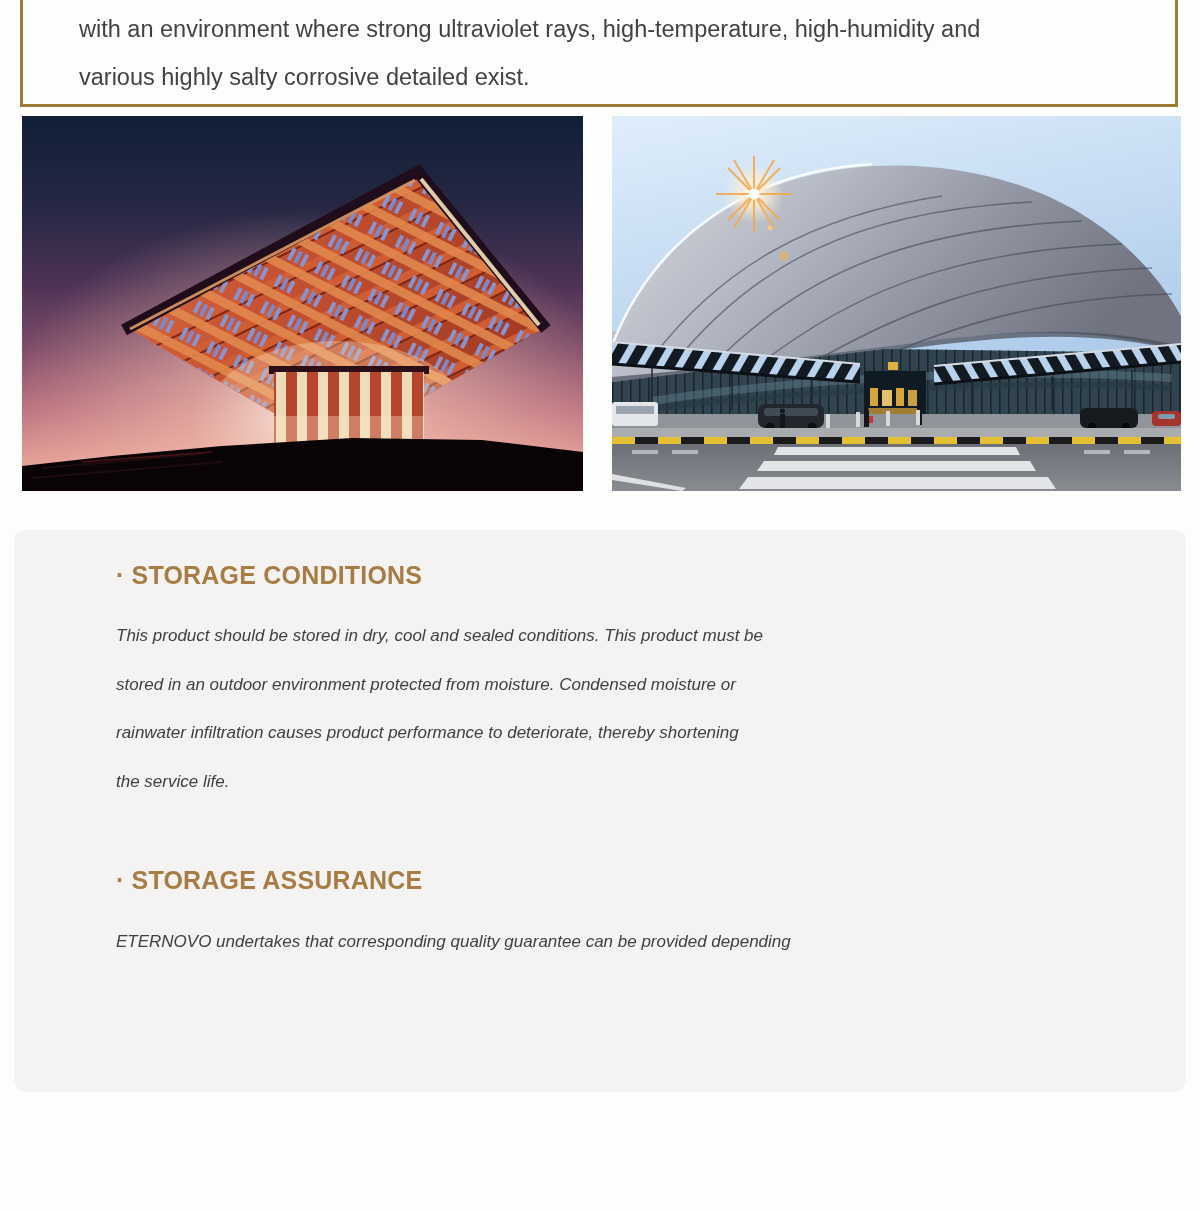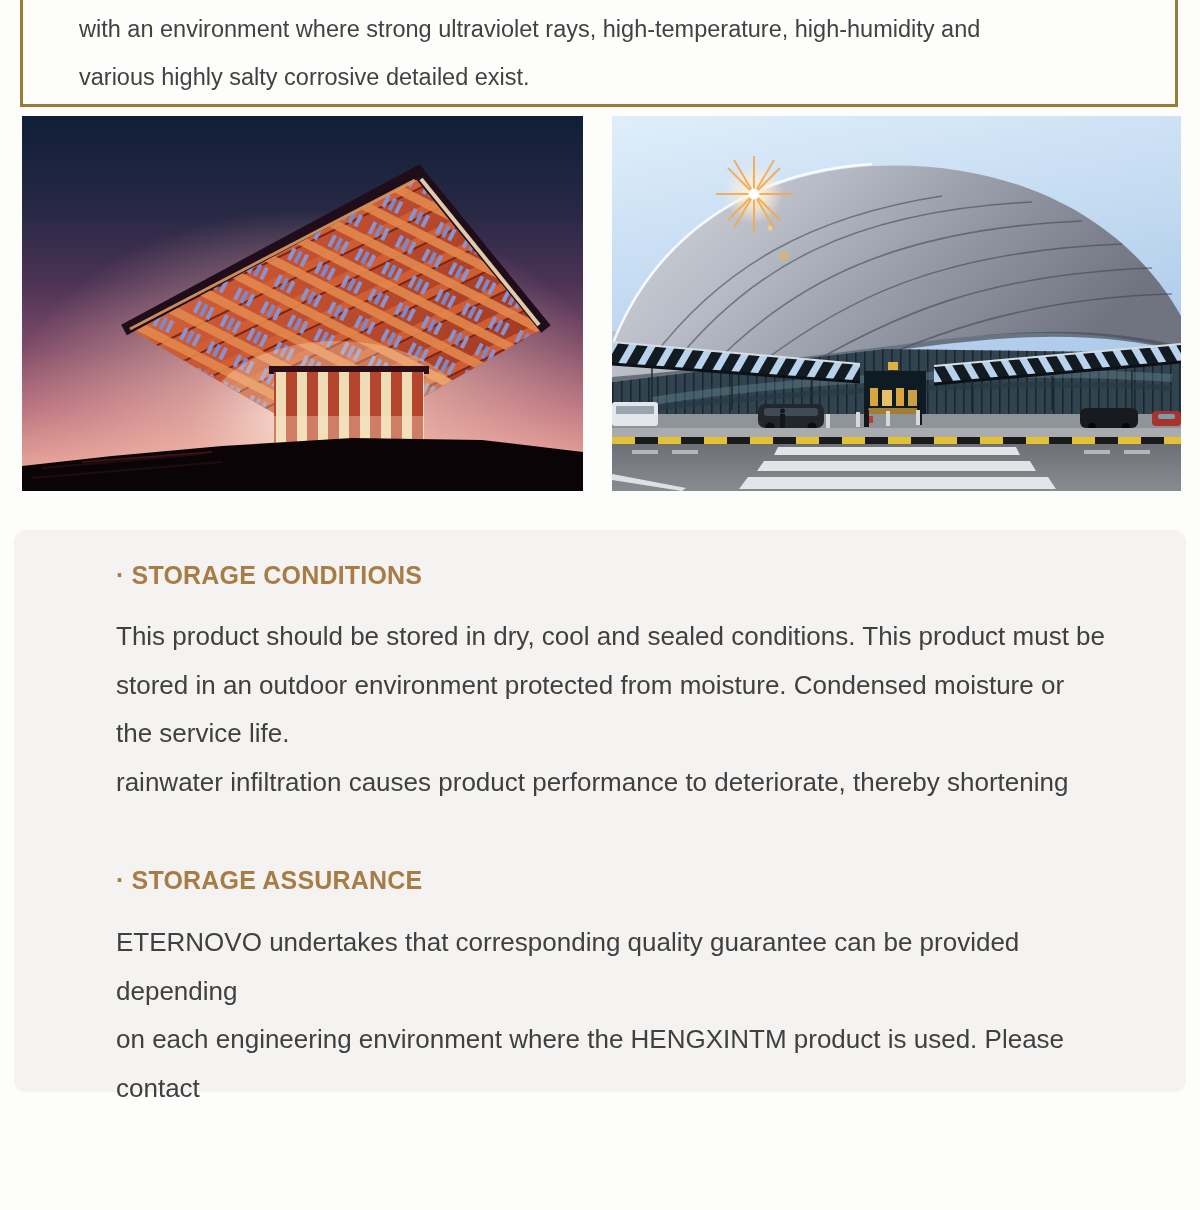--- a/index.html
+++ b/index.html
@@ -17,21 +17,21 @@
   .photo { position:absolute; top:116px; display:block; }
   .photo.left  { left:22px; }
   .photo.right { left:612px; }
 
   
   .info-panel { position:absolute; top:530px; left:14px; width:1172px; height:562px;
                 background:#f4f3f1; border-radius:12px; padding:28px 56px 0 102px; }
   .section-title { font-size:25px; font-weight:bold; color:#a87c45;
                    height:34px; display:flex; align-items:center; letter-spacing:0.2px; }
   .section-title .dot { margin-right:7px; }
-  .para { font-size:26px; line-height:48.5px; color:#404040; }
+  .para { font-size:17px; line-height:48.5px; color:#404040;font-style:italic; }
   .para-1 { margin-top:20px; }
   .title-2 { margin-top:57px; }
   .para-2 { margin-top:21px; }
 </style>
 </head>
 <body>
 
 <div class="page">
 
   <div class="top-note">
@@ -253,27 +253,26 @@
   </svg>
 
   <section class="info-panel">
     <h2 class="section-title">
       <span class="dot">·</span>
       <span>STORAGE CONDITIONS</span>
     </h2>
     <div class="para para-1">
       <div>This product should be stored in dry, cool and sealed conditions. This product must be</div>
       <div>stored in an outdoor environment protected from moisture. Condensed moisture or</div>
+      <div>rainwater infiltration causes product performance to deteriorate, thereby shortening</div>
       <div>the service life.</div>
-      <div>rainwater infiltration causes product performance to deteriorate, thereby shortening</div>
     </div>
 
     <h2 class="section-title title-2">
       <span class="dot">·</span>
       <span>STORAGE ASSURANCE</span>
     </h2>
     <div class="para para-2">
       <div>ETERNOVO undertakes that corresponding quality guarantee can be provided depending</div>
-      <div>on each engineering environment where the HENGXINTM product is used. Please contact</div>
     </div>
   </section>
 
 </div>
 
 </body></html>

